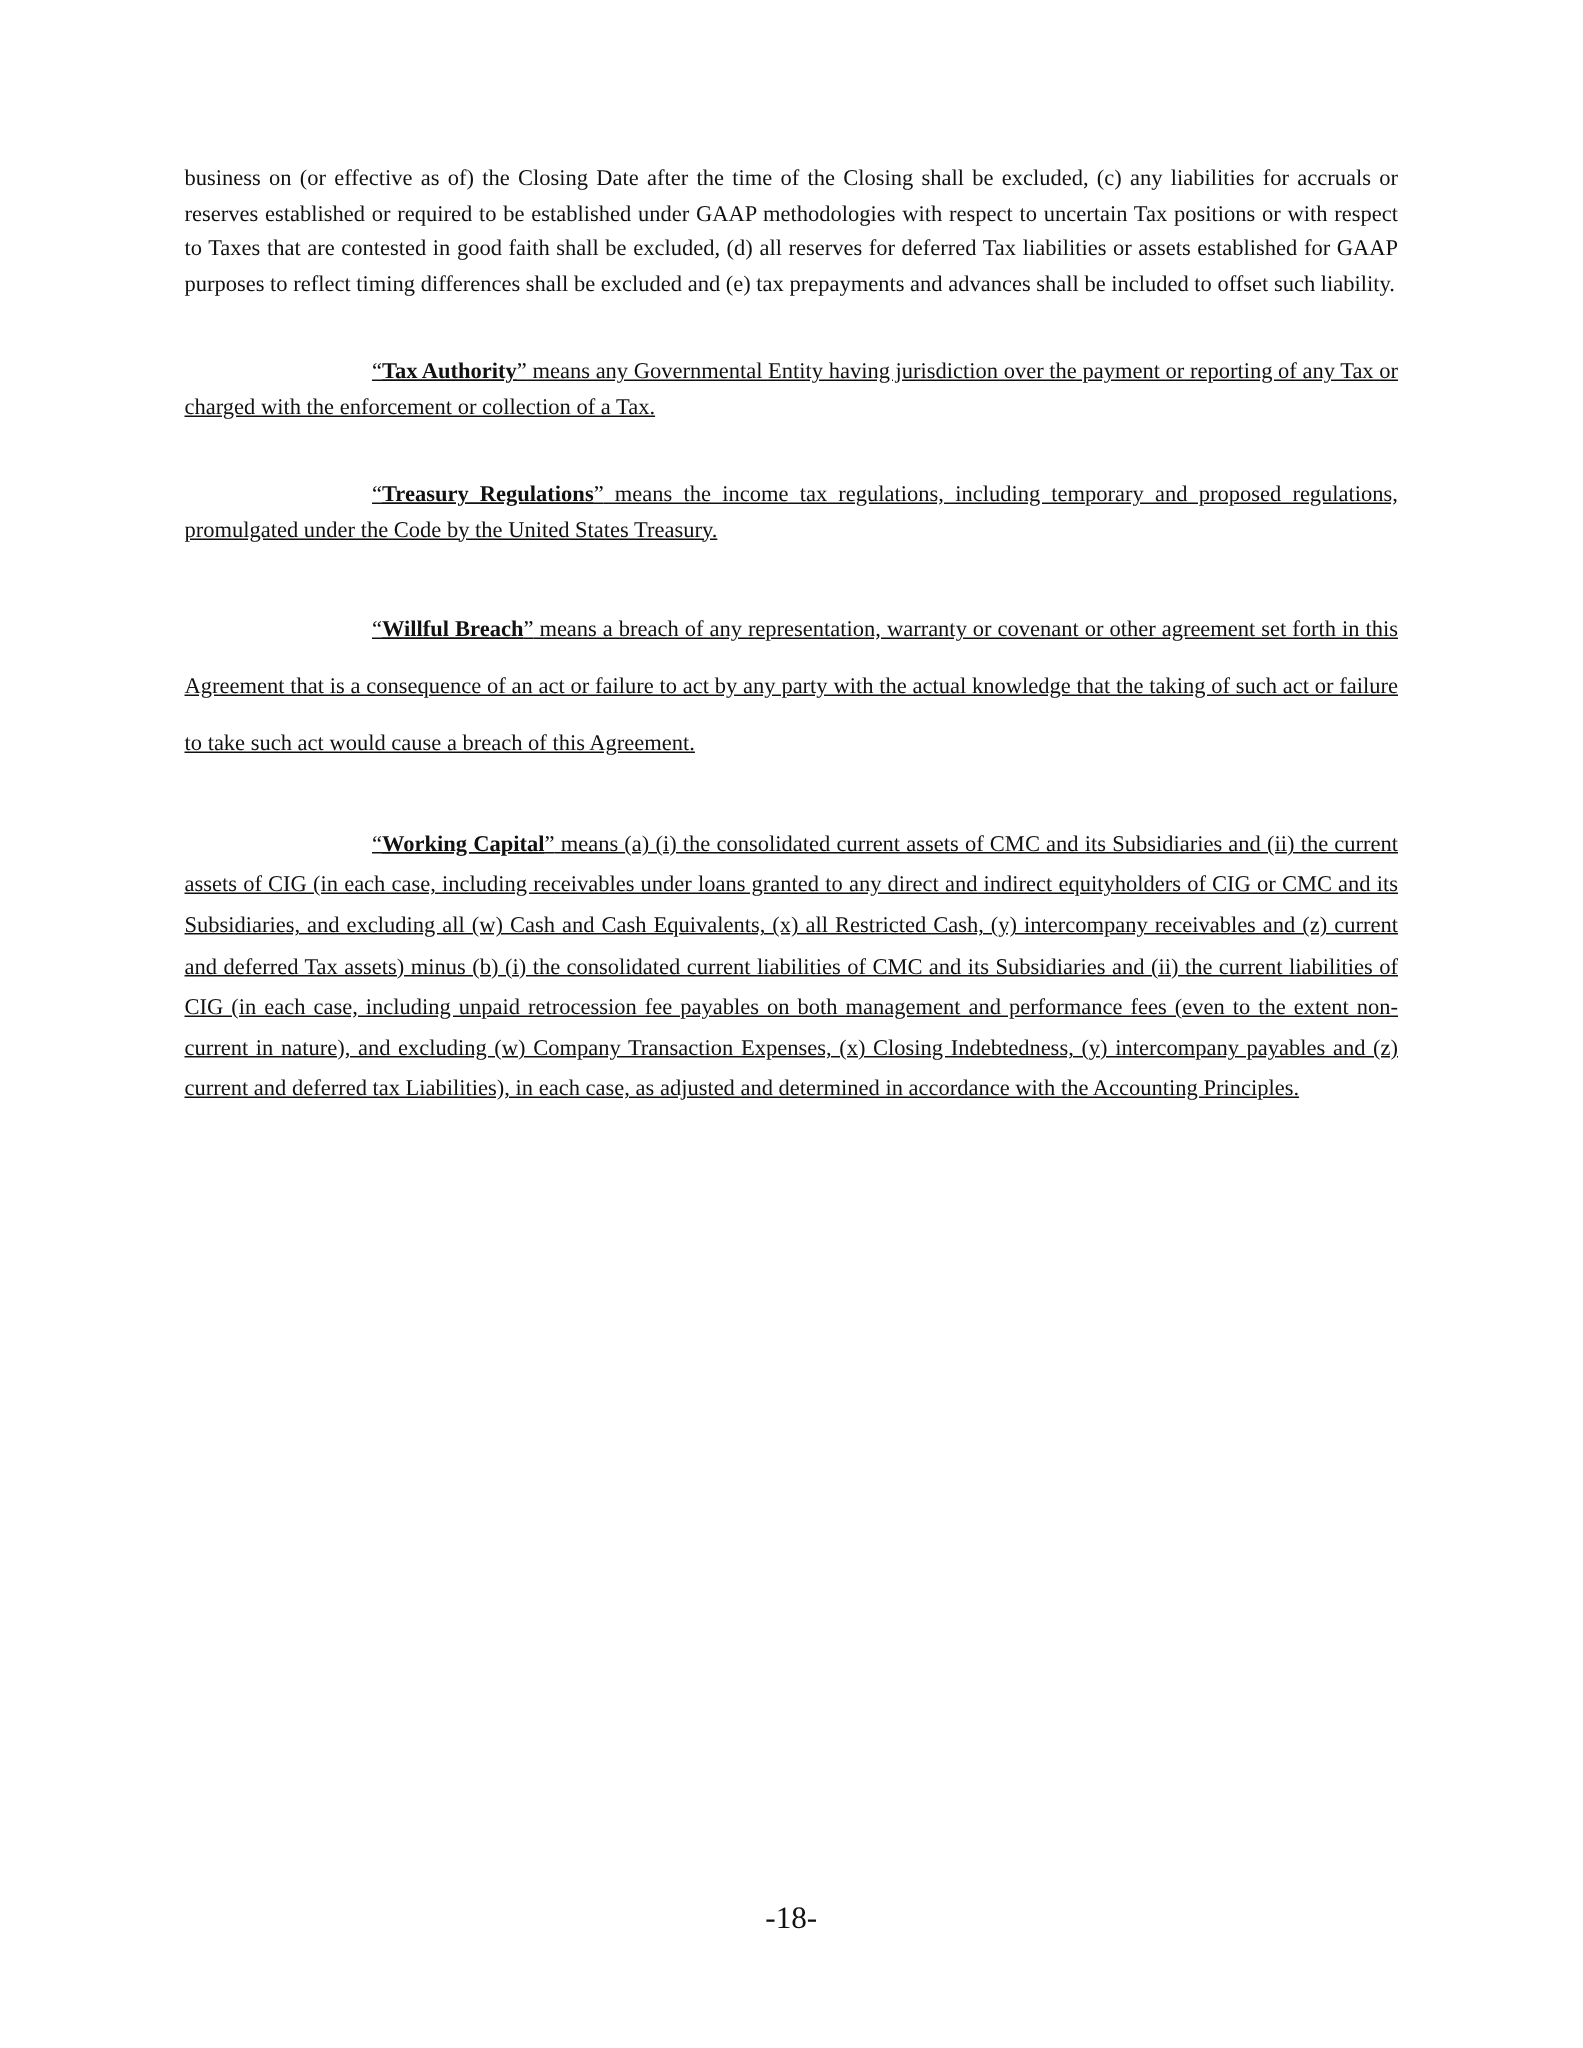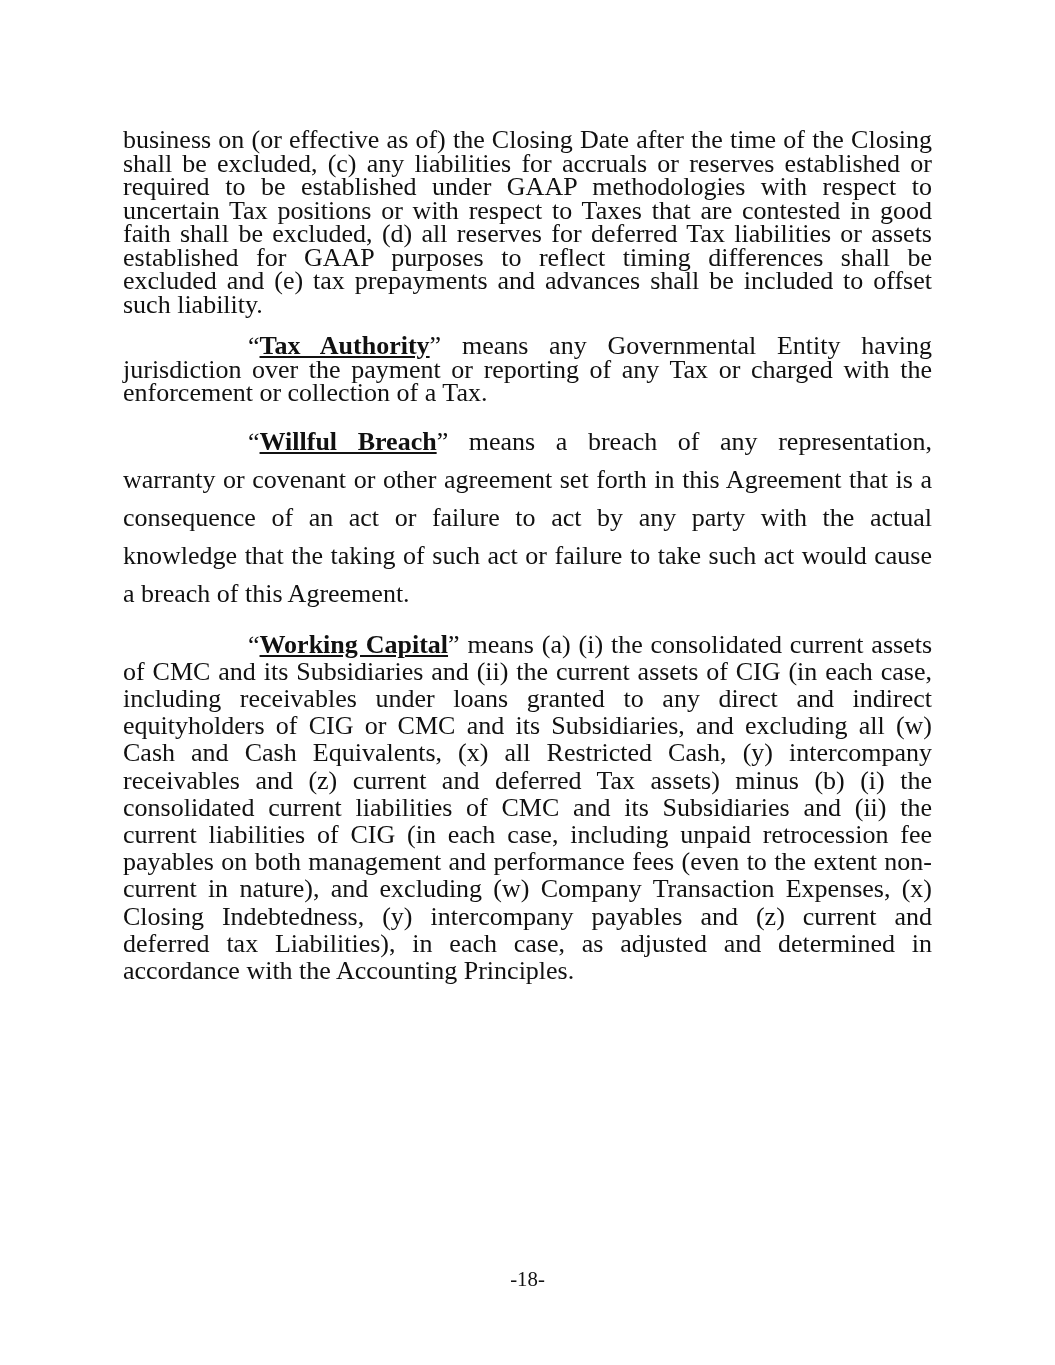--- a/index.html
+++ b/index.html
@@ -12,31 +12,32 @@
     width: 1055px;
     height: 1365px;
     background: #ffffff;
     font-family: "Liberation Serif", "DejaVu Serif", serif;
     color: #111111;
     overflow: hidden;
   }
   .text-block {
     position: absolute;
     left: 123px;
-    top: 128px;
+    top: 108px;
     width: 809px;
-    font-size: 26px;
+    font-size: 15px;
     text-align: justify;
   }
   .para {
     margin: 0;
     padding: 0;
   }
   .para + .para {
-    margin-top: 18px;
+    margin-top: 35px;
+    text-decoration: underline;
   }
   .lh-tight { line-height: 23.5px; }
   .lh-mid   { line-height: 38px; }
   .lh-loose { line-height: 27.2px; }
   .def {
     text-indent: 125px;
   }
   .term {
     font-weight: bold;
     text-decoration: underline;
@@ -54,20 +55,21 @@
 </head>
 <body>
 
 <div class="page">
   <div class="text-block">
 
     <p class="para lh-tight">business on (or effective as of) the Closing Date after the time of the Closing shall be excluded, (c) any liabilities for accruals or reserves established or required to be established under GAAP methodologies with respect to uncertain Tax positions or with respect to Taxes that are contested in good faith shall be excluded, (d) all reserves for deferred Tax liabilities or assets established for GAAP purposes to reflect timing differences shall be excluded and (e) tax prepayments and advances shall be included to offset such liability.</p>
 
     <p class="para def lh-tight"><span>“</span><span class="term">Tax Authority</span><span>”</span><span> means any Governmental Entity having jurisdiction over the payment or reporting of any Tax or charged with the enforcement or collection of a Tax.</span></p>
 
+    <p class="para def lh-tight"><span>“</span><span class="term">Treasury Regulations</span><span>”</span><span> means the income tax regulations, including temporary and proposed regulations, promulgated under the Code by the United States Treasury.</span></p>
 
     <p class="para def lh-mid"><span>“</span><span class="term">Willful Breach</span><span>”</span><span> means a breach of any representation, warranty or covenant or other agreement set forth in this Agreement that is a consequence of an act or failure to act by any party with the actual knowledge that the taking of such act or failure to take such act would cause a breach of this Agreement.</span></p>
 
     <p class="para def lh-loose"><span>“</span><span class="term">Working Capital</span><span>”</span><span> means (a) (i) the consolidated current assets of CMC and its Subsidiaries and (ii) the current assets of CIG (in each case, including receivables under loans granted to any direct and indirect equityholders of CIG or CMC and its Subsidiaries, and excluding all (w) Cash and Cash Equivalents, (x) all Restricted Cash, (y) intercompany receivables and (z) current and deferred Tax assets) minus (b) (i) the consolidated current liabilities of CMC and its Subsidiaries and (ii) the current liabilities of CIG (in each case, including unpaid retrocession fee payables on both management and performance fees (even to the extent non-current in nature), and excluding (w) Company Transaction Expenses, (x) Closing Indebtedness, (y) intercompany payables and (z) current and deferred tax Liabilities), in each case, as adjusted and determined in accordance with the Accounting Principles.</span></p>
 
   </div>
 
   <div class="page-number">-18-</div>
 </div>
 

